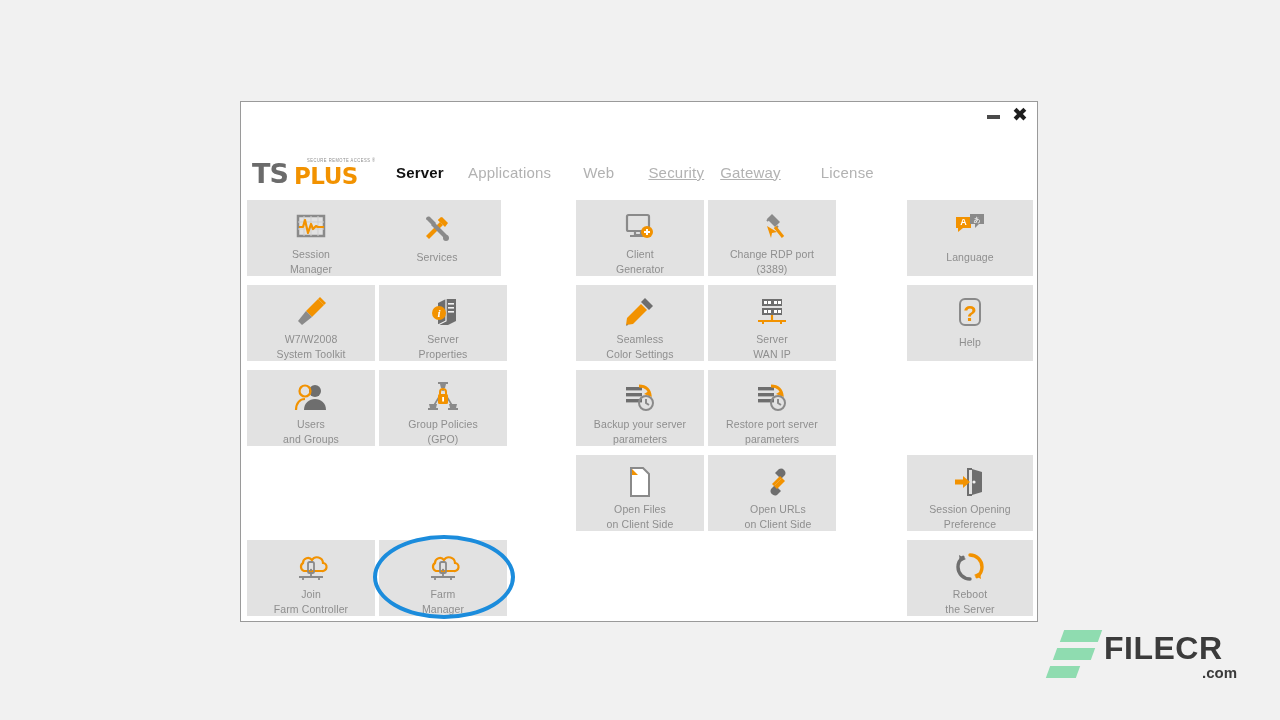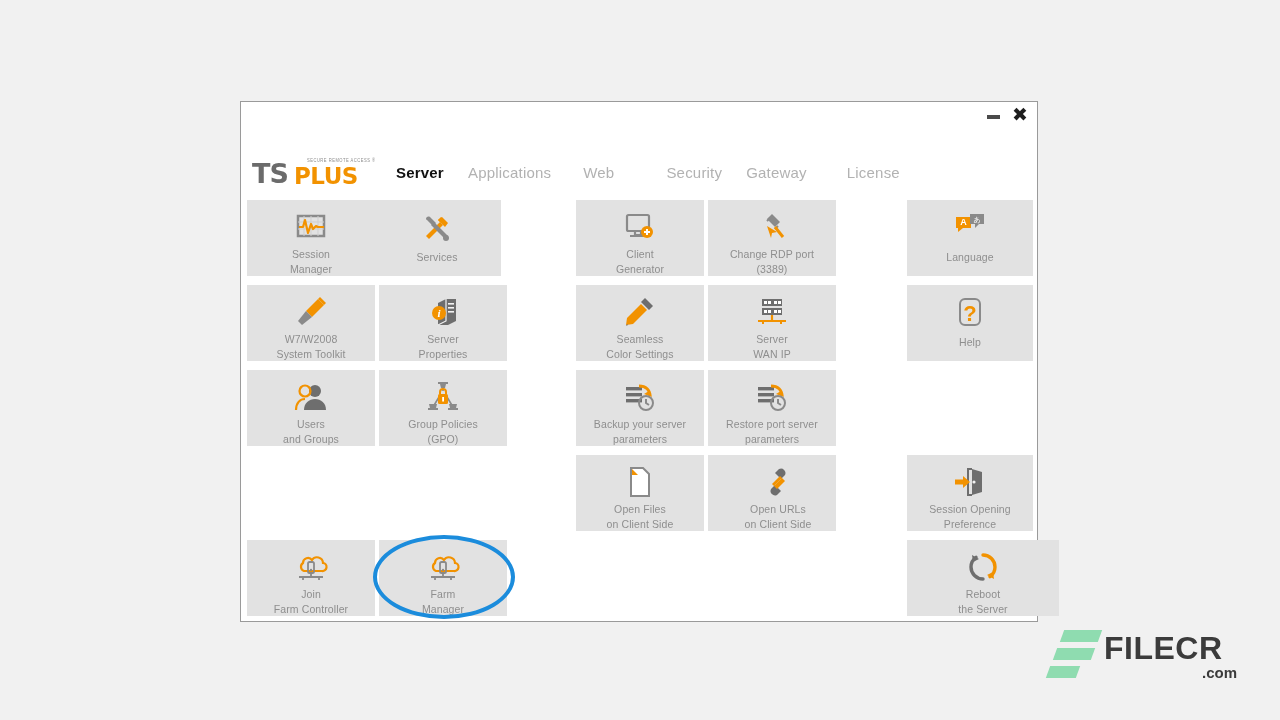--- a/index.html
+++ b/index.html
@@ -227,22 +227,22 @@
     <div id="logo">
       <span id="logo-ts">TS</span>
       <span id="logo-plus">PLUS</span>
       <span id="logo-tagline">SECURE REMOTE ACCESS ®</span>
     </div>
 
     <div id="nav">
         <span class="nav-tab active">Server</span>
         <span class="nav-tab" style="margin-left: 24px;">Applications</span>
         <span class="nav-tab" style="margin-left: 32px;">Web</span>
-        <span class="nav-tab" style="margin-left: 52px;">Security</span>
-        <span class="nav-tab" style="margin-left: 24px;">Gateway</span>
+        <span class="nav-tab" style="margin-left: 34px; text-decoration: underline;">Security</span>
+        <span class="nav-tab" style="margin-left: 16px; text-decoration: underline;">Gateway</span>
         <span class="nav-tab" style="margin-left: 40px;">License</span>
       </div>
   </div>
 
   <div id="tiles">
       <div class="tile" style="left: 6px; top: 98px; width: 128px; height: 76px;">
         <div class="tile-icon">
           <svg width="34" height="34" viewBox="0 0 34 34">
             <rect x="4" y="6" width="26" height="20" fill="none" stroke="#8a8a8a" stroke-width="2.5"></rect>
             <g stroke="#cfcfcf" stroke-width="1">
@@ -488,21 +488,21 @@
           <svg width="34" height="34" viewBox="0 0 34 34">
             <path d="M9 13a5 5 0 019-3 6 6 0 0111 3 4 4 0 01-1 8H10a4.5 4.5 0 01-1-8z" fill="none" stroke="#f29200" stroke-width="2.2"></path>
             <rect x="14" y="12" width="6" height="11" rx="1.6" fill="none" stroke="#8a8a8a" stroke-width="1.8"></rect>
             <circle cx="17" cy="20" r="1.2" fill="#8a8a8a"></circle>
             <path d="M17 23v4M5 27h24M9 27v3M25 27v3" stroke="#8a8a8a" stroke-width="1.8"></path>
           </svg>
         </div>
         <div class="tile-label">Farm
 Manager</div>
       </div>
-      <div class="tile" style="left: 666px; top: 438px; width: 152px; height: 76px;">
+      <div class="tile" style="left: 666px; top: 438px; width: 126px; height: 76px;">
         <div class="tile-icon">
           <svg width="34" height="34" viewBox="0 0 34 34">
             <path d="M17 5a12 12 0 0112 12 12 12 0 01-5 9.7" fill="none" stroke="#f29200" stroke-width="3.4" stroke-linecap="round"></path>
             <path d="M28 29l-1-7-6 3z" fill="#f29200"></path>
             <path d="M17 29A12 12 0 015 17 12 12 0 0110 7.3" fill="none" stroke="#6e6e6e" stroke-width="3.4" stroke-linecap="round"></path>
             <path d="M6 5l1 7 6-3z" fill="#6e6e6e"></path>
           </svg>
         </div>
         <div class="tile-label">Reboot
 the Server</div>

